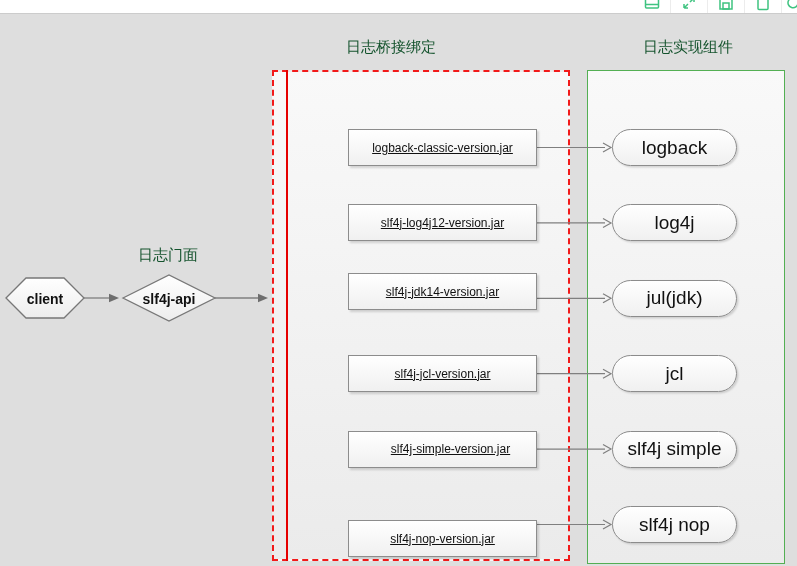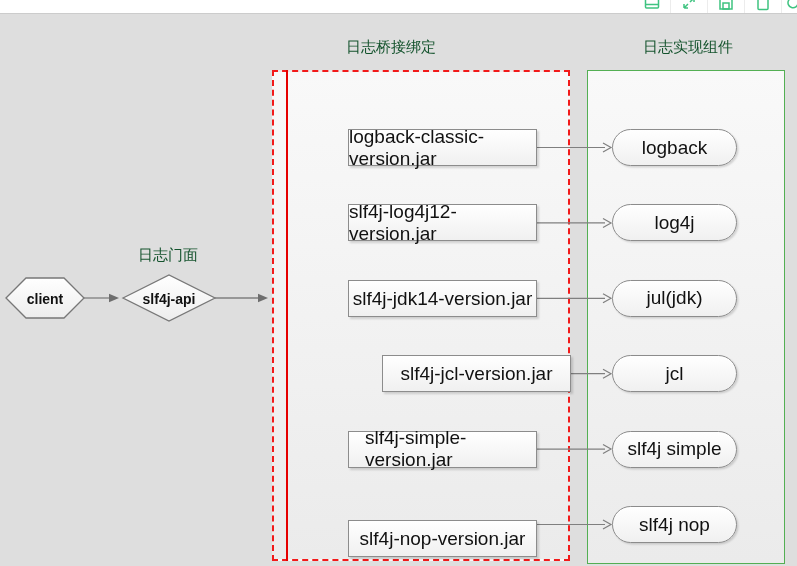--- a/index.html
+++ b/index.html
@@ -65,21 +65,21 @@
   .client-label { left:6px;  top:292px; width:78px; }
   .api-label    { left:123px; top:292px; width:92px; }
 
   
   .jar-box {
     position:absolute; left:348px; width:189px; height:37px;
     border:1px solid #8c8c8c; box-sizing:border-box;
     background:linear-gradient(180deg,#ffffff 0%,#f0f0f0 100%);
     box-shadow:1.5px 1.5px 2px rgba(0,0,0,0.15);
     display:flex; align-items:center; justify-content:center;
-    font-size:19px; color:#111; z-index:4;
+    font-size:12px; color:#111; z-index:4;text-decoration:underline;
   }
   .impl-pill {
     position:absolute; left:612px; width:125px; height:37px;
     border:1px solid #8c8c8c; border-radius:18.5px; box-sizing:border-box;
     background:linear-gradient(180deg,#ffffff 0%,#f0f0f0 100%);
     box-shadow:1.5px 1.5px 2px rgba(0,0,0,0.15);
     display:flex; align-items:center; justify-content:center;
     font-size:19px; color:#111; z-index:4;
   }
 </style>
@@ -176,21 +176,21 @@
 </svg>
 
 <div class="shape-label client-label">client</div>
 <div class="shape-label api-label">slf4j-api</div>
 
 <div id="rows-layer">
     <div class="jar-box" style="top: 129px;">logback-classic-version.jar</div>
     <div class="impl-pill" style="top: 129px;">logback</div>
     <div class="jar-box" style="top: 204.4px;">slf4j-log4j12-version.jar</div>
     <div class="impl-pill" style="top: 204.4px;">log4j</div>
-    <div class="jar-box" style="top: 280px;">slf4j-jdk14-version.jar</div>
+    <div class="jar-box" style="top: 273px;">slf4j-jdk14-version.jar</div>
     <div class="impl-pill" style="top: 279.8px;">jul(jdk)</div>
-    <div class="jar-box" style="top: 355.2px; margin-left: 34px;">slf4j-jcl-version.jar</div>
+    <div class="jar-box" style="top: 355.2px;">slf4j-jcl-version.jar</div>
     <div class="impl-pill" style="top: 355.2px;">jcl</div>
     <div class="jar-box" style="top: 430.6px; padding-left: 16px;">slf4j-simple-version.jar</div>
     <div class="impl-pill" style="top: 430.6px;">slf4j simple</div>
     <div class="jar-box" style="top: 520px;">slf4j-nop-version.jar</div>
     <div class="impl-pill" style="top: 506px;">slf4j nop</div>
   </div>
 
 </body></html>

